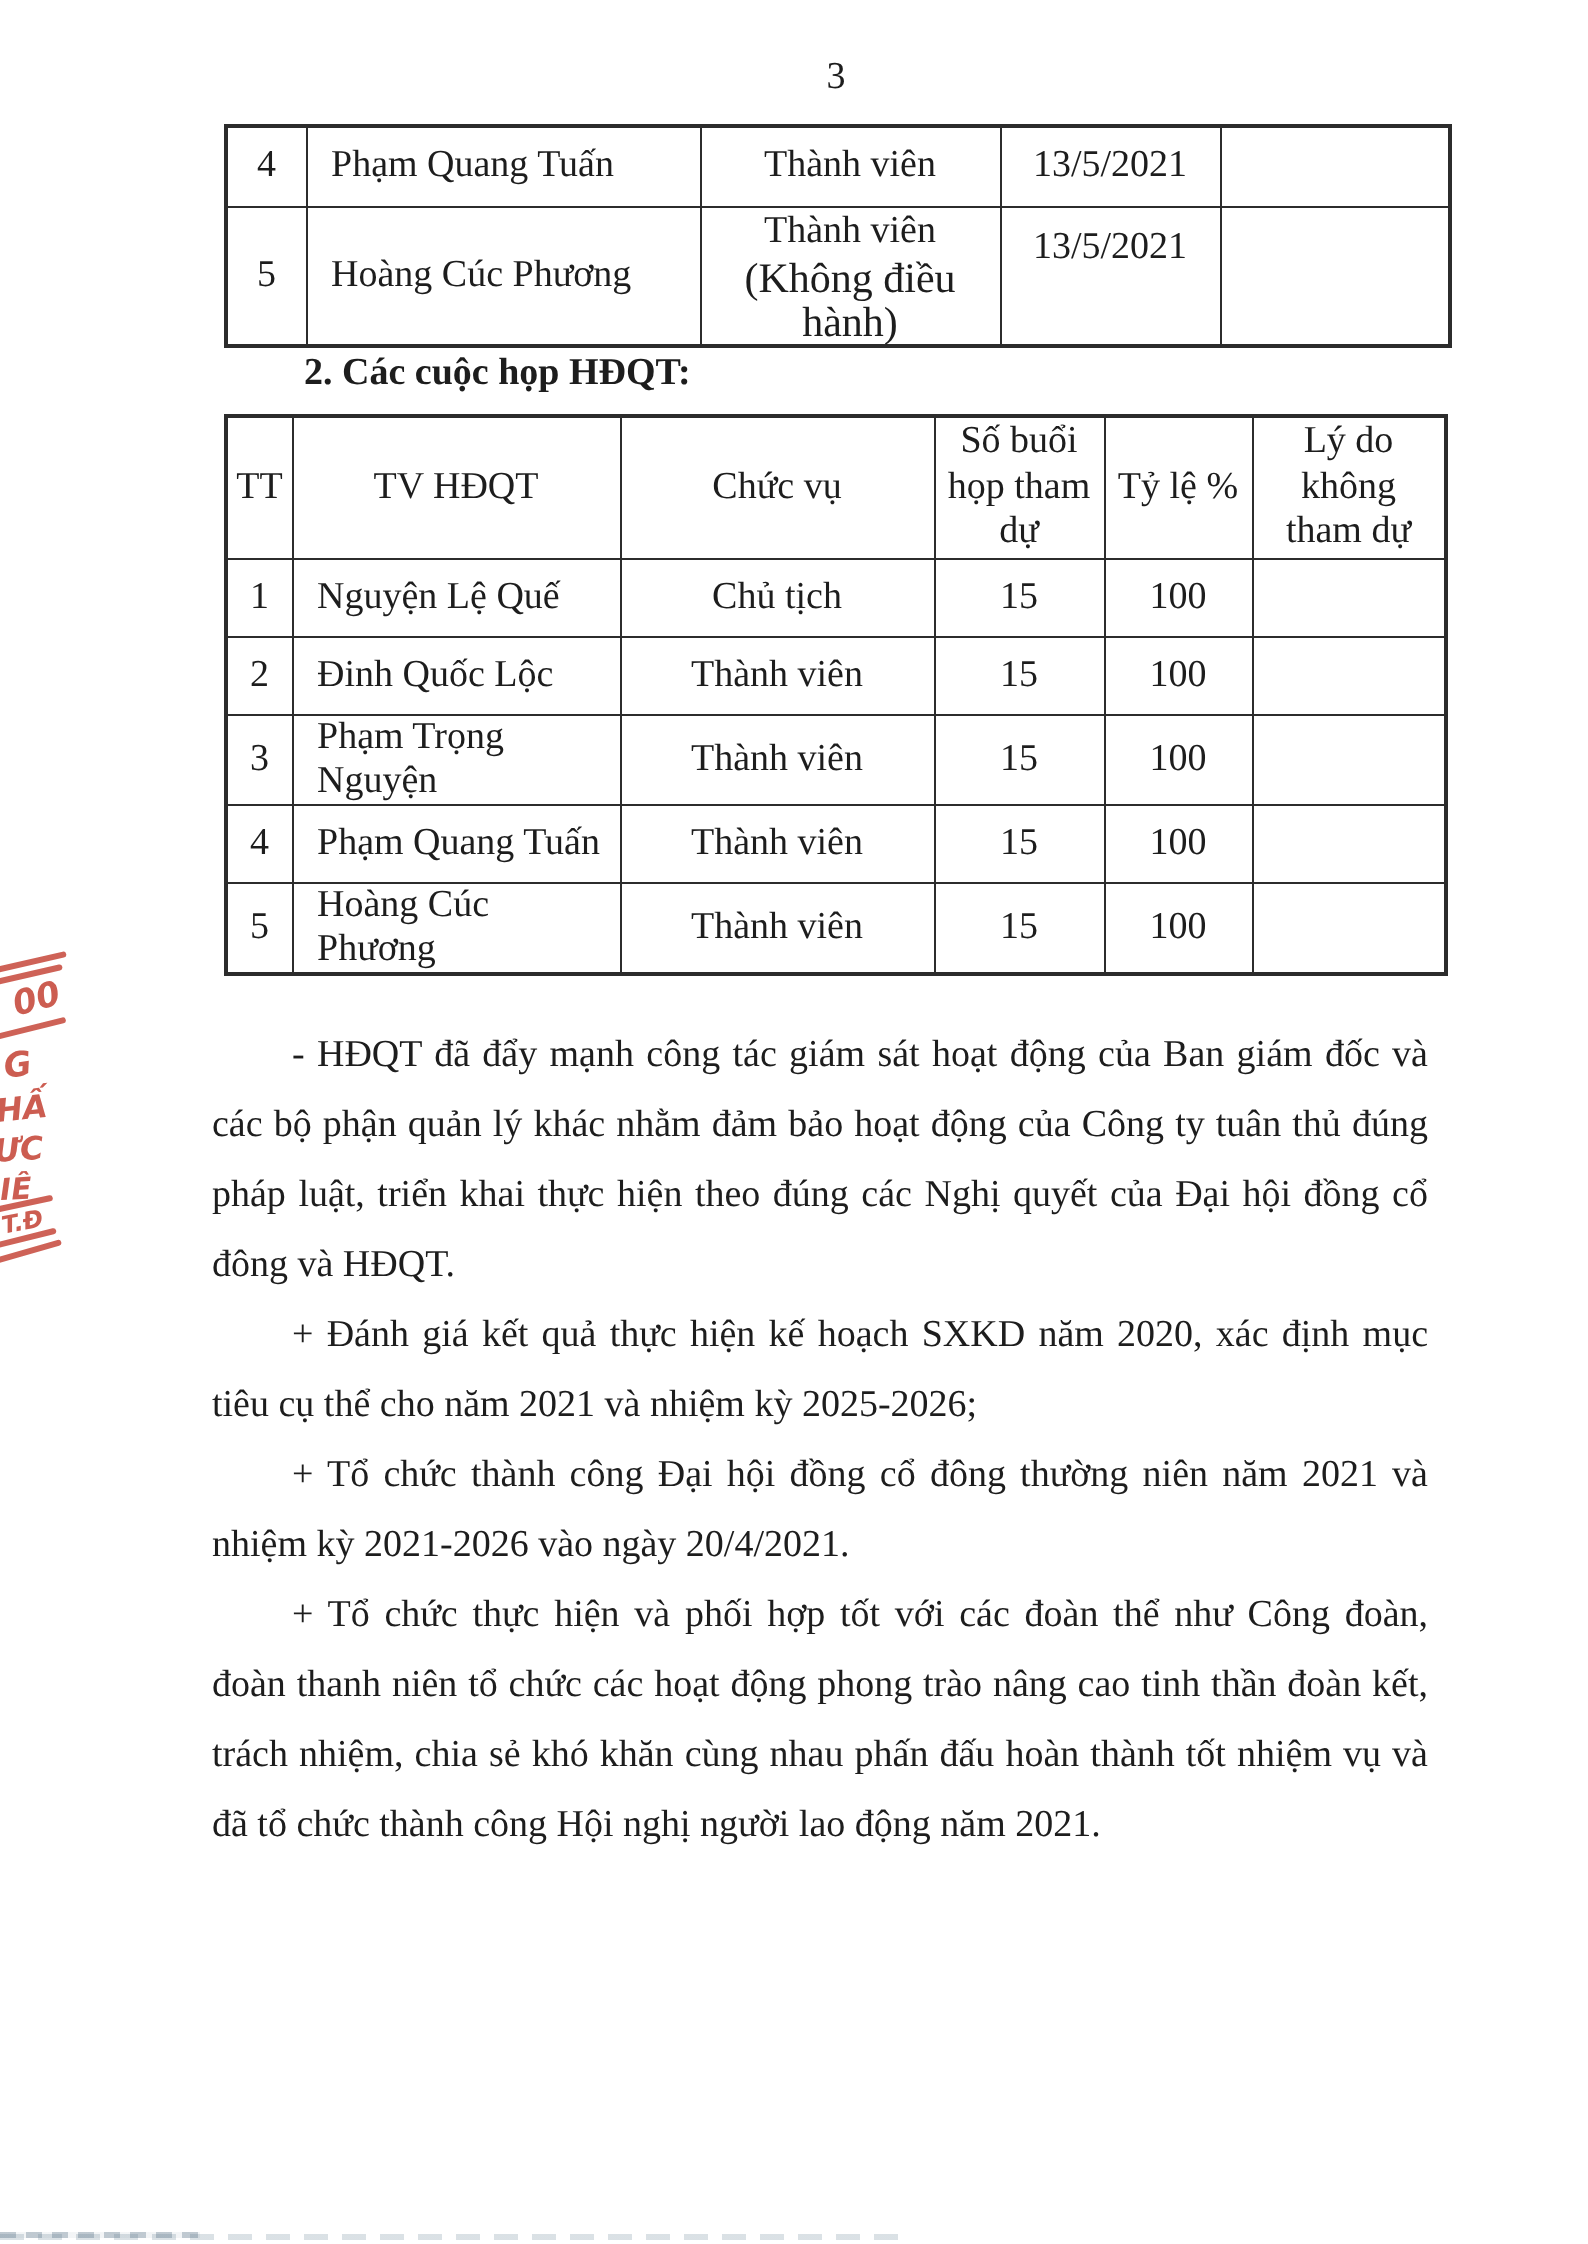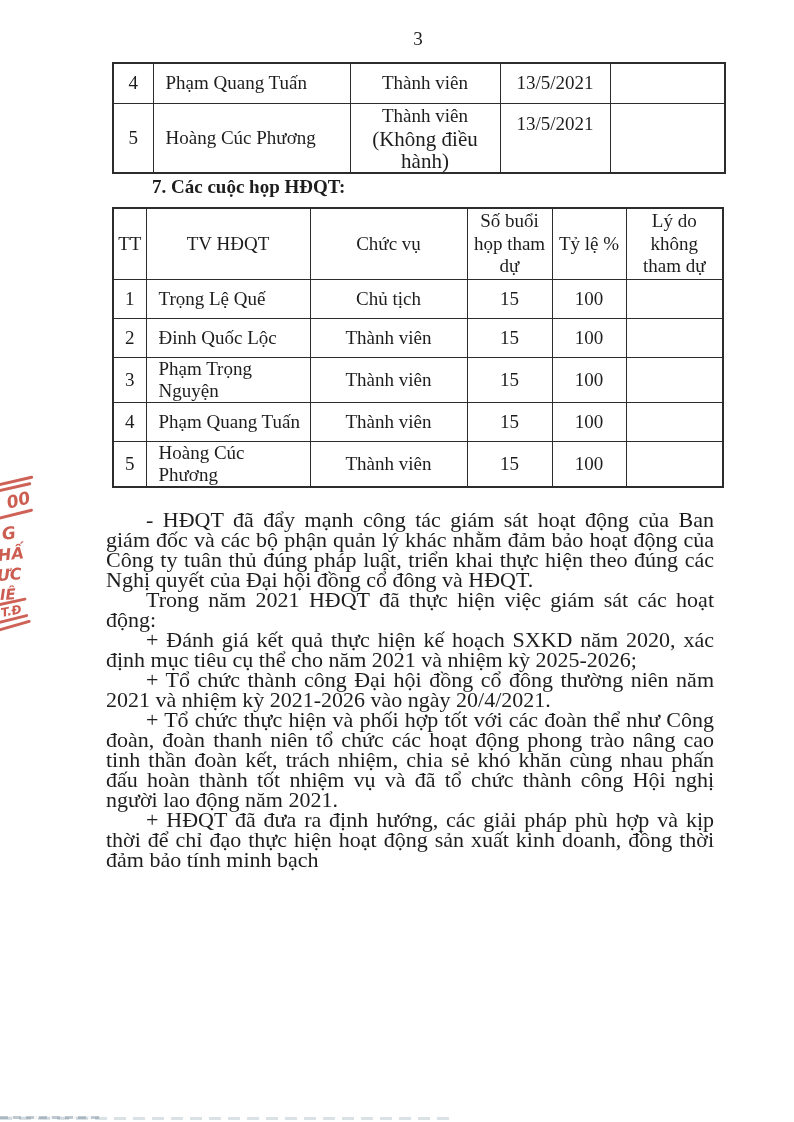--- a/index.html
+++ b/index.html
@@ -58,22 +58,22 @@
     padding-left:46px;
     box-sizing:border-box;
   }
   #heading2{top:176px;}
   #heading3{top:484px;}
   .text-block{
     position:absolute;top:510px;left:106px;width:608px;
   }
   .text-block p{
     margin:0;
-    font-size:22px;
-    line-height:20px;
+    font-size:19px;
+    line-height:35px;
     text-align:justify;
     text-indent:40px;
   }
   
   .stamp{position:absolute;left:0;top:478px;width:60px;height:175px;color:#c5473a;}
   .stamp .frag{
     position:absolute;
     font-family:"DejaVu Sans","Liberation Sans",sans-serif;
     font-style:italic;font-weight:700;
     transform-origin:left center;
@@ -127,21 +127,21 @@
       <td>
         <span class="role-main">Thành viên</span>
         <span class="role-note">(Không điều hành)</span>
       </td>
       <td class="date-top">13/5/2021</td>
       <td></td>
     </tr>
   </tbody>
     </table>
 
-  <h3 class="sec-heading" id="heading2">7. Các cuộc họp HĐQT:</h3>
+  <h3 class="sec-heading" id="heading2">2. Các cuộc họp HĐQT:</h3>
 
   <table class="doc" id="table2">
     <colgroup>
       <col style="width:33px">
         <col style="width:164px">
         <col style="width:157px">
       <col style="width:85px">
         <col style="width:74px">
         <col style="width:97px">
     </colgroup>
@@ -149,21 +149,21 @@
         <tr class="hdr">
       <td>TT</td>
       <td>TV HĐQT</td>
       <td>Chức vụ</td>
       <td>Số buổi họp tham dự</td>
       <td>Tỷ lệ %</td>
       <td>Lý do không tham dự</td>
     </tr>
     <tr class="body-row">
       <td>1</td>
-      <td class="name">Trọng Lệ Quế</td>
+      <td class="name">Nguyện Lệ Quế</td>
       <td>Chủ tịch</td>
       <td>15</td>
       <td>100</td>
       <td></td>
     </tr>
     <tr class="body-row">
       <td>2</td>
       <td class="name">Đinh Quốc Lộc</td>
       <td>Thành viên</td>
       <td>15</td>
@@ -193,25 +193,23 @@
       <td>15</td>
       <td>100</td>
       <td></td>
     </tr>
   </tbody>
     </table>
 
 
   <div class="text-block">
     <p>- HĐQT đã đẩy mạnh công tác giám sát hoạt động của Ban giám đốc và các bộ phận quản lý khác nhằm đảm bảo hoạt động của Công ty tuân thủ đúng pháp luật, triển khai thực hiện theo đúng các Nghị quyết của Đại hội đồng cổ đông và HĐQT.</p>
-    <p>Trong năm 2021 HĐQT đã thực hiện việc giám sát các hoạt động:</p>
     <p>+ Đánh giá kết quả thực hiện kế hoạch SXKD năm 2020, xác định mục tiêu cụ thể cho năm 2021 và nhiệm kỳ 2025-2026;</p>
     <p>+ Tổ chức thành công Đại hội đồng cổ đông thường niên năm 2021 và nhiệm kỳ 2021-2026 vào ngày 20/4/2021.</p>
     <p>+ Tổ chức thực hiện và phối hợp tốt với các đoàn thể như Công đoàn, đoàn thanh niên tổ chức các hoạt động phong trào nâng cao tinh thần đoàn kết, trách nhiệm, chia sẻ khó khăn cùng nhau phấn đấu hoàn thành tốt nhiệm vụ và đã tổ chức thành công Hội nghị người lao động năm 2021.</p>
-    <p>+ HĐQT đã đưa ra định hướng, các giải pháp phù hợp và kịp thời để chỉ đạo thực hiện hoạt động sản xuất kinh doanh, đồng thời đảm bảo tính minh bạch</p>
   </div>
 
   <div class="stamp">
     <div class="line" style="left:-4px;top:6px;width:38px;transform:rotate(-13deg);"></div>
     <div class="line" style="left:-4px;top:12px;width:36px;transform:rotate(-13deg);"></div>
     <span class="frag" style="left:7px;top:15px;font-size:17px;transform:rotate(-15deg);">00</span>
     <div class="line" style="left:-6px;top:40px;width:40px;transform:rotate(-14deg);"></div>
     <span class="frag" style="left:2px;top:46px;font-size:17px;transform:rotate(-8deg);">G</span>
     <span class="frag" style="left:-2px;top:68px;font-size:16px;transform:rotate(-6deg);">HẤ</span>
     <span class="frag" style="left:-3px;top:88px;font-size:16px;transform:rotate(-4deg);">ƯC</span>

